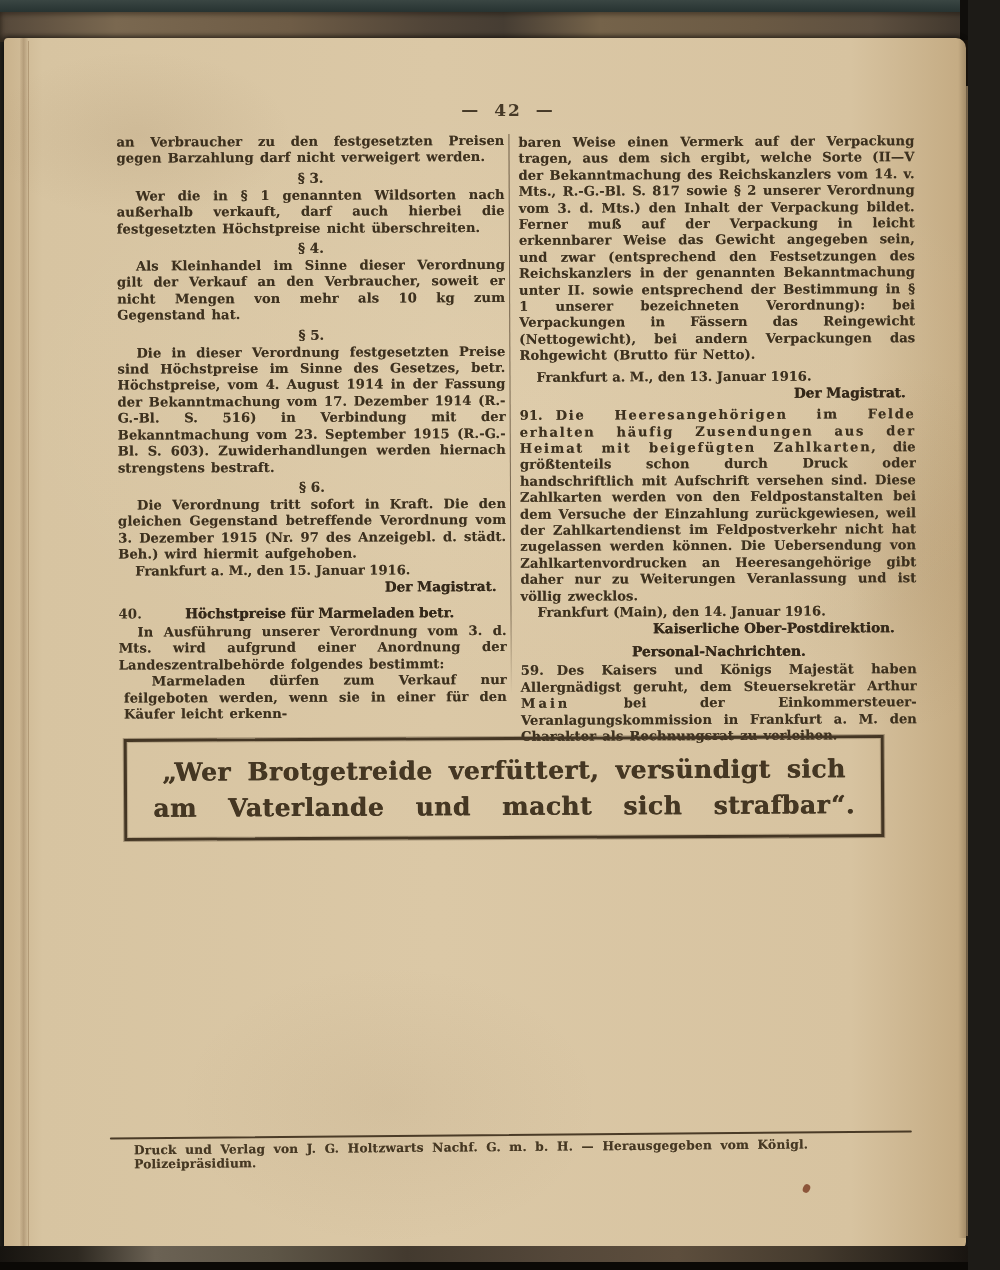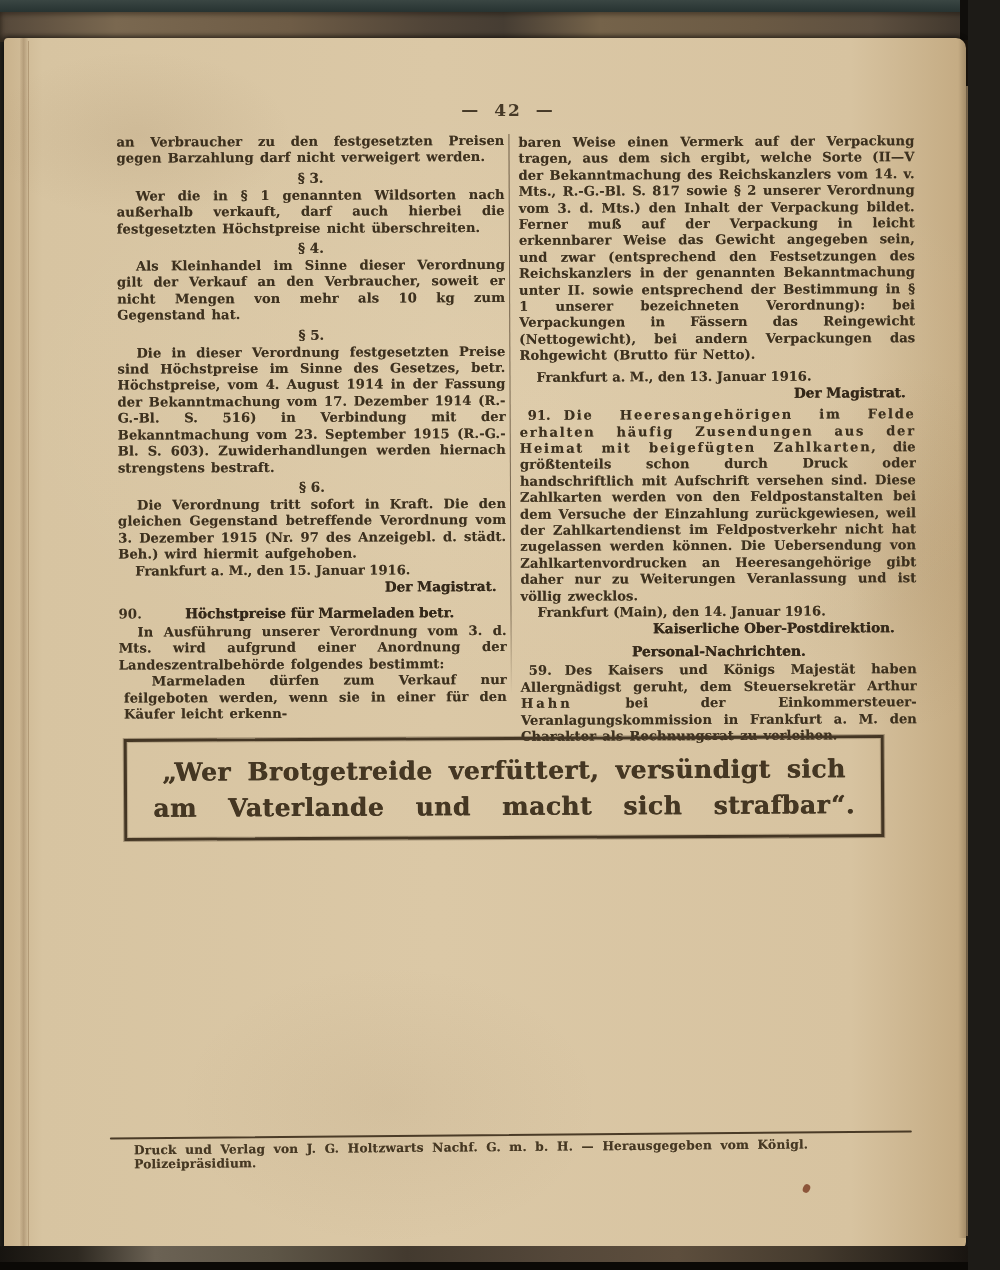--- a/index.html
+++ b/index.html
@@ -62,21 +62,21 @@
             text-indent:17px;text-shadow:0 0 .5px rgba(64,50,30,.55);}
   .sig{font-size:13.6px;line-height:17px;font-weight:bold;color:#35291a;text-align:right;
        padding-right:10px;text-shadow:.4px 0 0 #35291a;}
   .sig2{padding-right:22px;}
   .item-head{display:flex;margin:9px 0 3px;}
   .inum{width:44px;font-size:13.4px;font-weight:bold;color:#3d311f;}
   .ititle{flex:1;text-align:center;font-size:13.6px;font-weight:bold;color:#35291a;
           text-shadow:.4px 0 0 #35291a;padding-right:30px;}
   .phead{font-size:13.8px;font-weight:bold;color:#35291a;text-align:center;margin:6px 0 3px;
          text-shadow:.4px 0 0 #35291a;}
-  .inum-run{margin-right:13px;margin-left:8px;}
+  .inum-run{margin-right:13px;}
   .spaced{letter-spacing:1.7px;word-spacing:2px;}
   .spaced2{letter-spacing:3px;}
   .gap-top{margin-top:5px;}
 
   
   .slogan{position:absolute;left:120px;top:699px;width:754px;height:83px;
     border:3px solid #443624;box-shadow:0 0 0 1px rgba(68,54,36,.35), inset 0 0 0 1px rgba(68,54,36,.2);
     transform:rotate(-.3deg);text-align:center;padding-top:13px;box-sizing:content-box;}
   .sl-line{font-size:25px;line-height:36px;font-weight:bold;color:#453723;
     letter-spacing:.5px;word-spacing:7px;text-shadow:.5px 0 0 #453723;}
@@ -115,36 +115,36 @@
         <p class="jp ind">Wer die in § 1 genannten Wildsorten nach außerhalb verkauft, darf auch hierbei die festgesetzten Höchstpreise nicht überschreiten.</p>
         <div class="sec">§ 4.</div>
         <p class="jp ind">Als Kleinhandel im Sinne dieser Verordnung gilt der Verkauf an den Verbraucher, soweit er nicht Mengen von mehr als 10 kg zum Gegenstand hat.</p>
         <div class="sec">§ 5.</div>
         <p class="jp ind">Die in dieser Verordnung festgesetzten Preise sind Höchstpreise im Sinne des Gesetzes, betr. Höchstpreise, vom 4. August 1914 in der Fassung der Bekanntmachung vom 17. Dezember 1914 (R.-G.-Bl. S. 516) in Verbindung mit der Bekanntmachung vom 23. September 1915 (R.-G.-Bl. S. 603). Zuwiderhandlungen werden hiernach strengstens bestraft.</p>
         <div class="sec">§ 6.</div>
         <p class="jp ind">Die Verordnung tritt sofort in Kraft. Die den gleichen Gegenstand betreffende Verordnung vom 3. Dezember 1915 (Nr. 97 des Anzeigebl. d. städt. Beh.) wird hiermit aufgehoben.</p>
         <p class="dateline">Frankfurt a. M., den 15. Januar 1916.</p>
         <p class="sig">Der Magistrat.</p>
         <div class="item-head">
-          <span class="inum">90.</span>
+          <span class="inum">40.</span>
           <span class="ititle">Höchstpreise für Marmeladen betr.</span>
         </div>
         <p class="jp ind">In Ausführung unserer Verordnung vom 3. d. Mts. wird aufgrund einer Anordnung der Landeszentralbehörde folgendes bestimmt:</p>
         <p class="jp ind2">Marmeladen dürfen zum Verkauf nur feilgeboten werden, wenn sie in einer für den Käufer leicht erkenn-</p>
       </div>
 
       <div class="col-right">
         <p class="jp">baren Weise einen Vermerk auf der Verpackung tragen, aus dem sich ergibt, welche Sorte (II—V der Bekanntmachung des Reichskanzlers vom 14. v. Mts., R.-G.-Bl. S. 817 sowie § 2 unserer Verordnung vom 3. d. Mts.) den Inhalt der Verpackung bildet. Ferner muß auf der Verpackung in leicht erkennbarer Weise das Gewicht angegeben sein, und zwar (entsprechend den Festsetzungen des Reichskanzlers in der genannten Bekanntmachung unter II. sowie entsprechend der Bestimmung in § 1 unserer bezeichneten Verordnung): bei Verpackungen in Fässern das Reingewicht (Nettogewicht), bei andern Verpackungen das Rohgewicht (Brutto für Netto).</p>
         <p class="dateline gap-top">Frankfurt a. M., den 13. Januar 1916.</p>
         <p class="sig">Der Magistrat.</p>
         <p class="jp gap-top"><span class="inum-run">91.</span><span class="spaced">Die Heeresangehörigen im Felde erhalten häufig Zusendungen aus der Heimat mit beigefügten Zahlkarten,</span><span> die größtenteils schon durch Druck oder handschriftlich mit Aufschrift versehen sind. Diese Zahlkarten werden von den Feldpostanstalten bei dem Versuche der Einzahlung zurückgewiesen, weil der Zahlkartendienst im Feldpostverkehr nicht hat zugelassen werden können. Die Uebersendung von Zahlkartenvordrucken an Heeresangehörige gibt daher nur zu Weiterungen Veranlassung und ist völlig zwecklos.</span></p>
         <p class="dateline">Frankfurt (Main), den 14. Januar 1916.</p>
         <p class="sig sig2">Kaiserliche Ober-Postdirektion.</p>
         <div class="phead">Personal-Nachrichten.</div>
-        <p class="jp"><span class="inum-run">59.</span><span>Des Kaisers und Königs Majestät haben Allergnädigst geruht, dem Steuersekretär Arthur </span><span class="spaced2">Hahn</span><span> bei der Einkommersteuer-Veranlagungskommission in Frankfurt a. M. den Charakter als Rechnungsrat zu verleihen.</span></p>
+        <p class="jp"><span class="inum-run">59.</span><span>Des Kaisers und Königs Majestät haben Allergnädigst geruht, dem Steuersekretär Arthur </span><span class="spaced2">Main</span><span> bei der Einkommersteuer-Veranlagungskommission in Frankfurt a. M. den Charakter als Rechnungsrat zu verleihen.</span></p>
       </div>
     </div>
 
     <div class="slogan">
       <div class="sl-line">„Wer Brotgetreide verfüttert, versündigt sich</div>
       <div class="sl-line sl-line2">am Vaterlande und macht sich strafbar“.</div>
     </div>
 
     <div class="footer">
       <div class="frule"></div>

